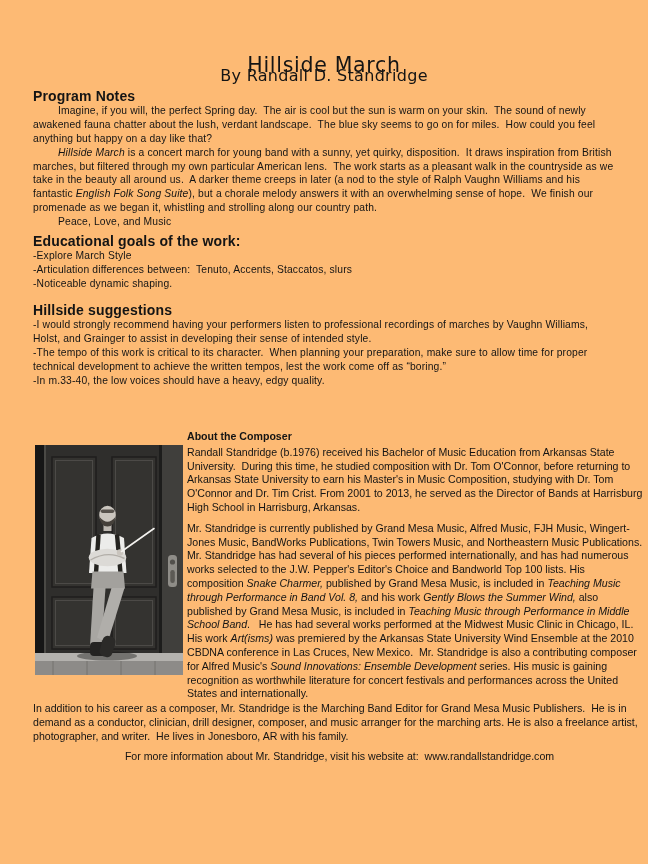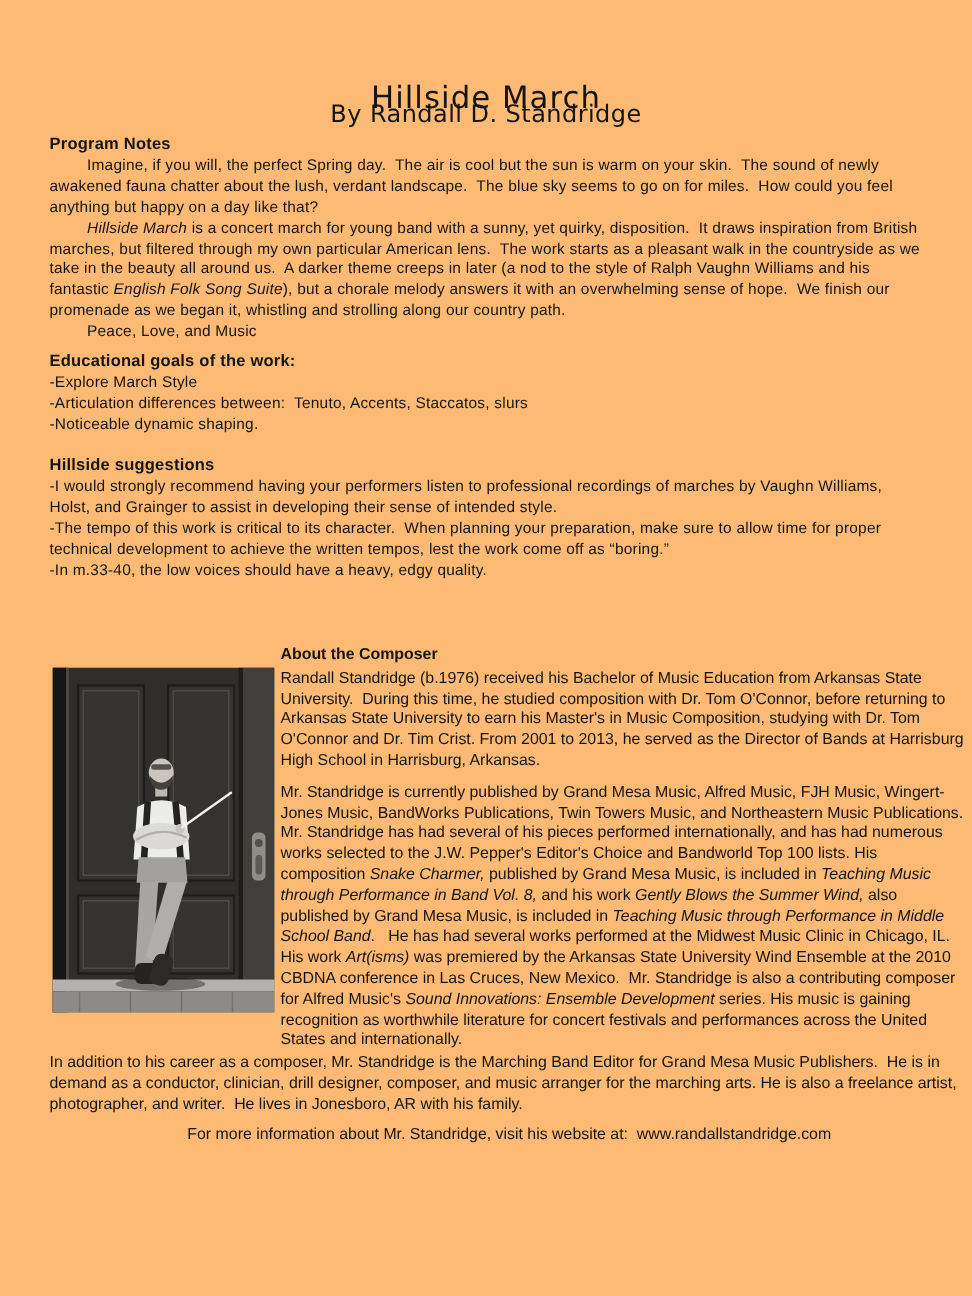--- a/index.html
+++ b/index.html
@@ -14,21 +14,21 @@
     font-family:"DejaVu Sans",sans-serif;font-weight:400;
     font-size:20.5px;letter-spacing:.7px;line-height:24px;
   }
   .subtitle{
     top:68px;left:0;width:648px;text-align:center;
     font-family:"DejaVu Sans",sans-serif;font-weight:400;
     font-size:16px;letter-spacing:.3px;line-height:16px;
   }
   
   .gsec{left:33px;width:583px;font-size:10.3px;line-height:13.9px;letter-spacing:.15px;}
-  .gsec h2{font-size:11px;line-height:13.9px;font-weight:700;margin:0;}
+  .gsec h2{font-size:14px;line-height:13.9px;font-weight:700;margin:0;}
   .gsec p,.gsec .line{margin:0;white-space:pre-wrap;}
   .ind{text-indent:25px;}
   .pn{top:90px;}
   .edu{top:235px;}
   .reh{top:304px;}
   
   .bio{top:430px;left:187px;width:456px;font-size:10.6px;line-height:13.8px;}
   .bio h2{font-size:10.6px;line-height:13.8px;font-weight:700;margin:0 0 2px 0;}
   .bio p{margin:0 0 7px 0;white-space:pre-wrap;}
   .bio p:last-child{margin:0;}

